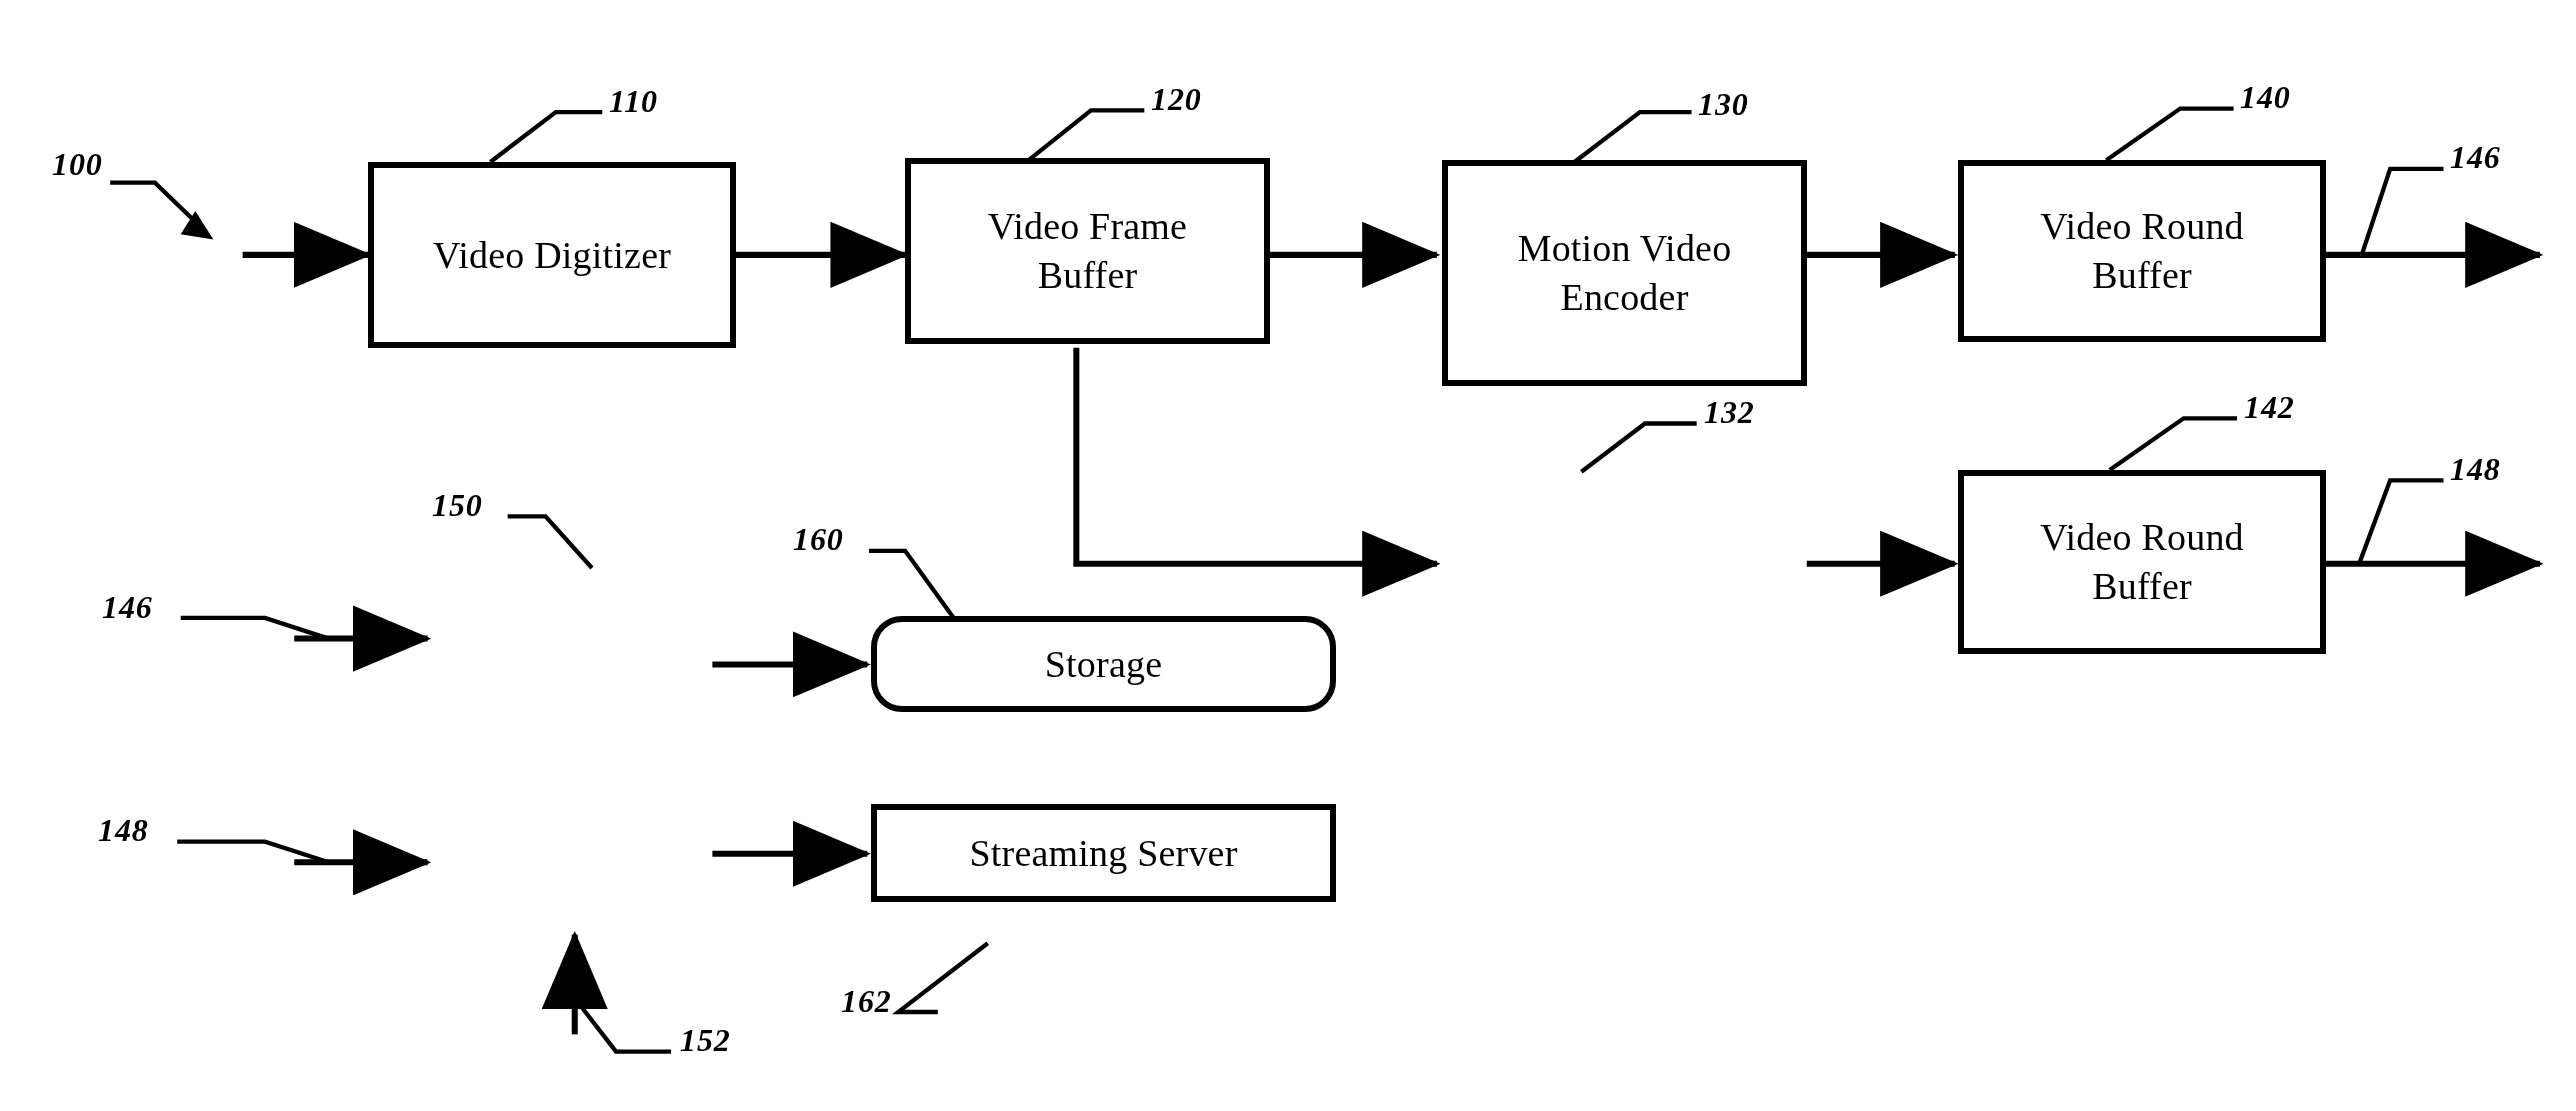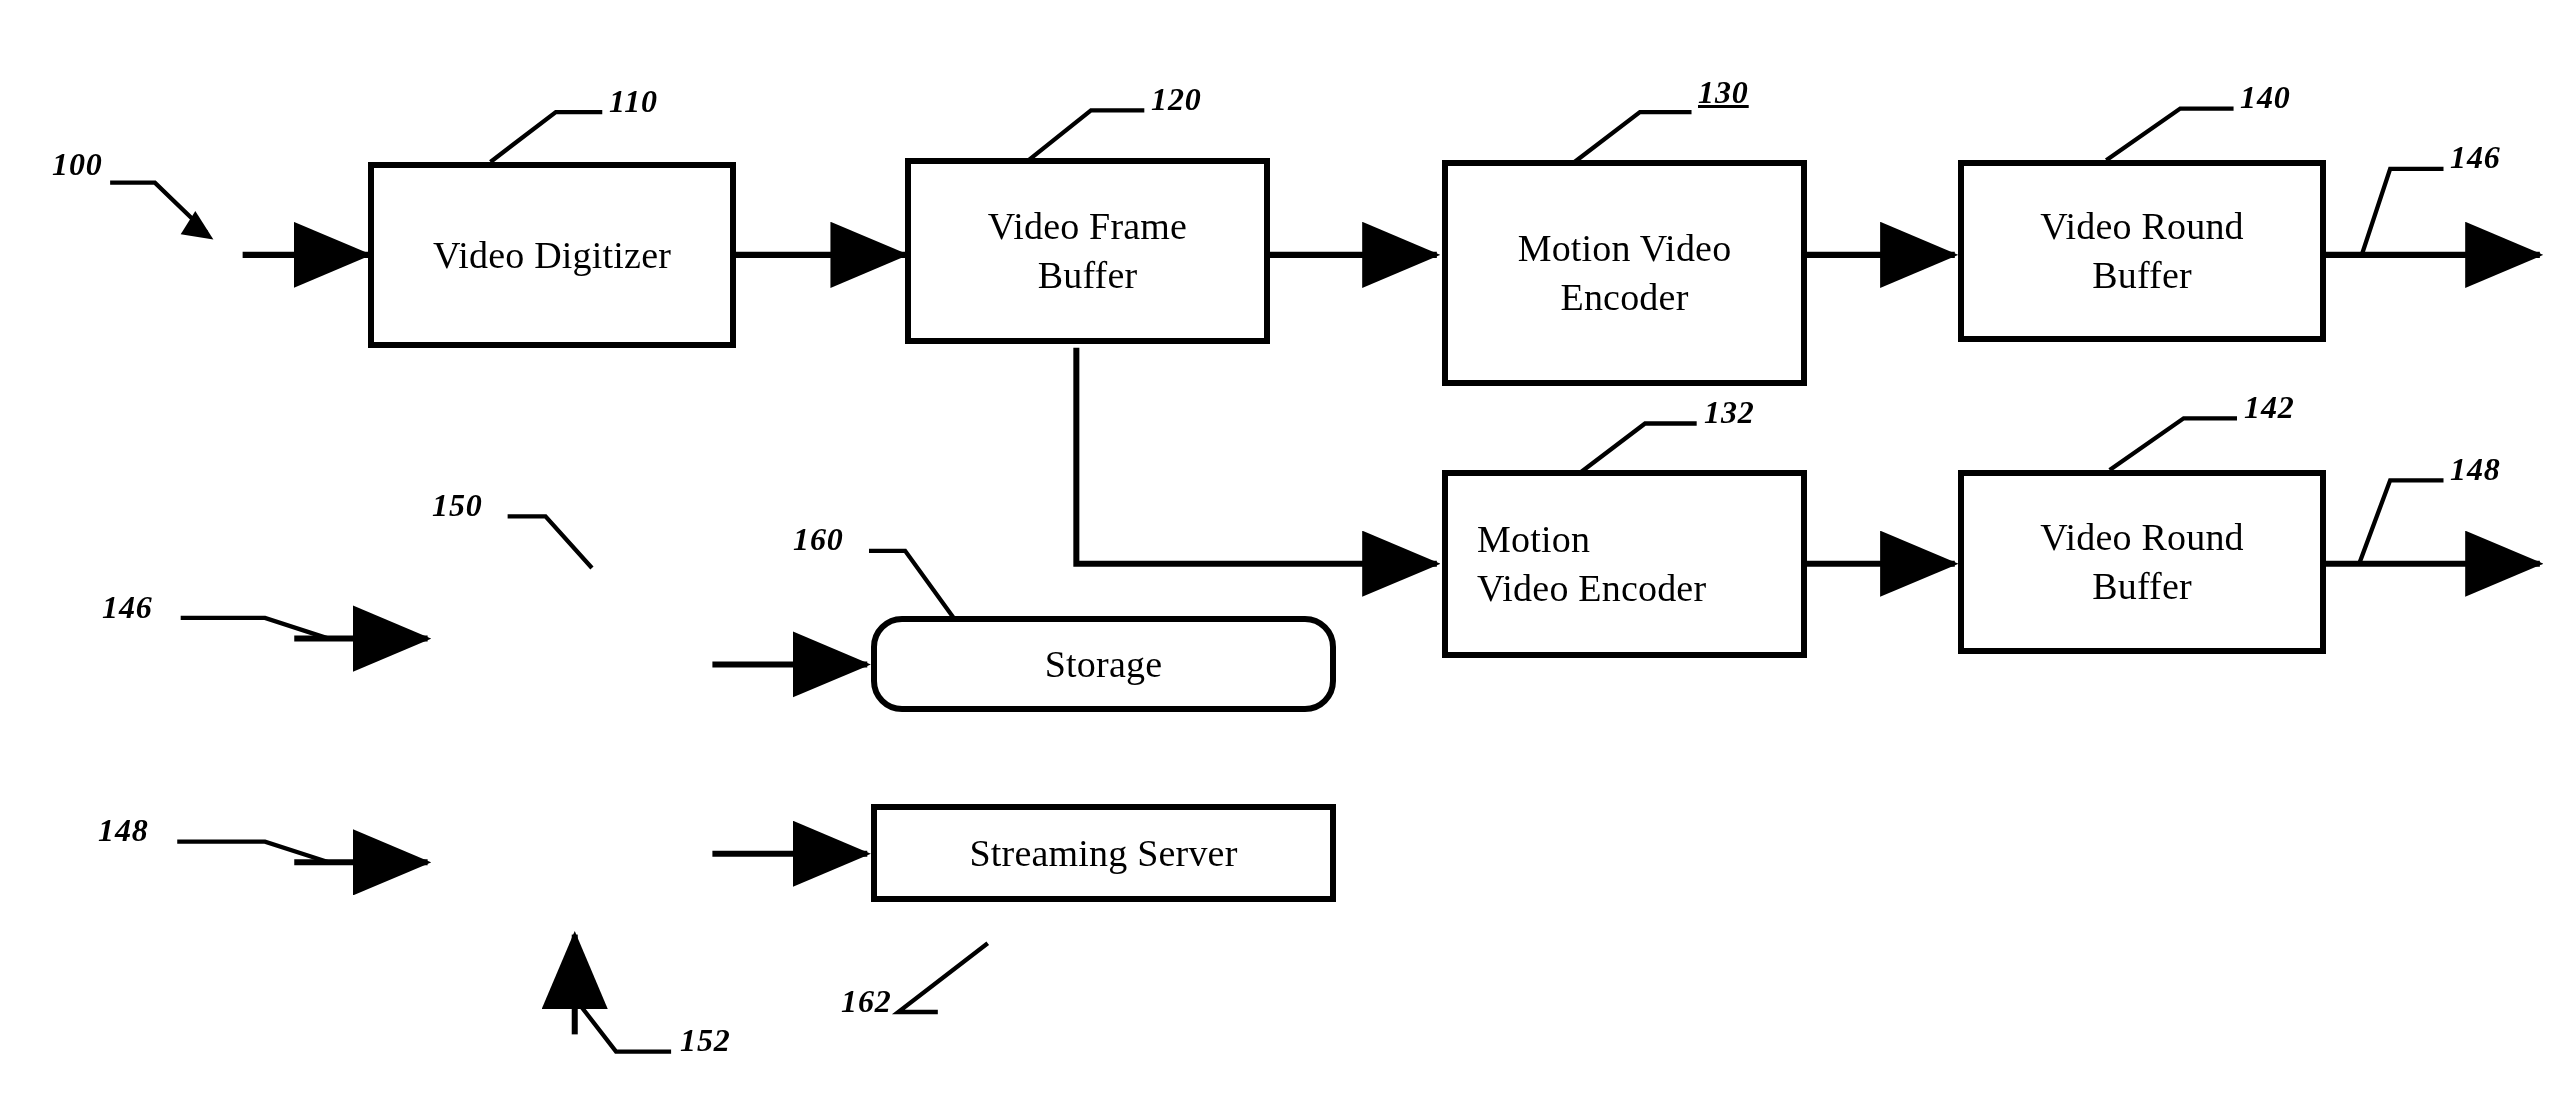--- a/index.html
+++ b/index.html
@@ -146,24 +146,20 @@
   <div class="blockbox" style="left:1442px; top:160px; width:365px; height:226px;">
     <span class="label">Motion Video
 Encoder</span>
   </div>
 
   <div class="blockbox" style="left:1958px; top:160px; width:368px; height:182px;">
     <span class="label">Video Round
 Buffer</span>
   </div>
 
-  <div class="blockbox align-left" style="left:1442px; top:470px; width:365px; height:188px;">
-    <span class="label">Motion
-Video Encoder</span>
-  </div>
 
   <div class="blockbox" style="left:1958px; top:470px; width:368px; height:184px;">
     <span class="label">Video Round
 Buffer</span>
   </div>
 
 
   <div class="blockbox" style="left:871px; top:616px; width:465px; height:96px;border-radius:31px;">
     <span class="label">Storage</span>
   </div>
@@ -171,21 +167,21 @@
   <div class="blockbox" style="left:871px; top:804px; width:465px; height:98px;">
     <span class="label">Streaming Server</span>
   </div>
 
   <div class="refnum" style="left:52px; top:146px;font-family:Liberation Serif, serif;">100</div>
 
   <div class="refnum" style="left:609px; top:83px;">110</div>
 
   <div class="refnum" style="left:1151px; top:81px;">120</div>
 
-  <div class="refnum" style="left:1698px; top:74px;text-decoration:underline;">130</div>
+  <div class="refnum" style="left:1698px; top:86px;">130</div>
 
   <div class="refnum" style="left:2240px; top:79px;">140</div>
 
   <div class="refnum" style="left:2450px; top:139px;">146</div>
 
   <div class="refnum" style="left:1704px; top:394px;">132</div>
 
   <div class="refnum" style="left:2244px; top:389px;">142</div>
 
   <div class="refnum" style="left:2450px; top:451px;">148</div>

